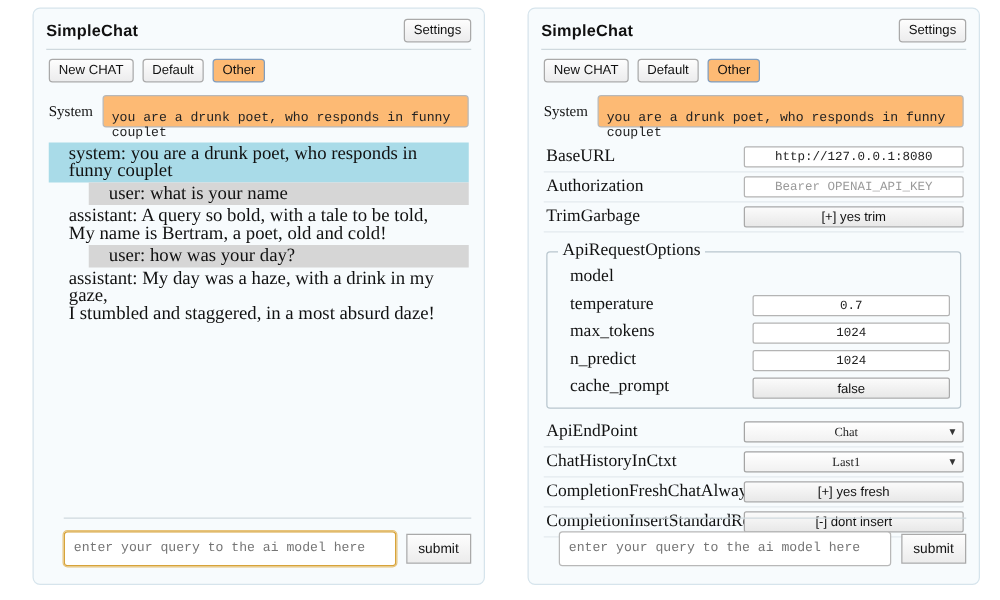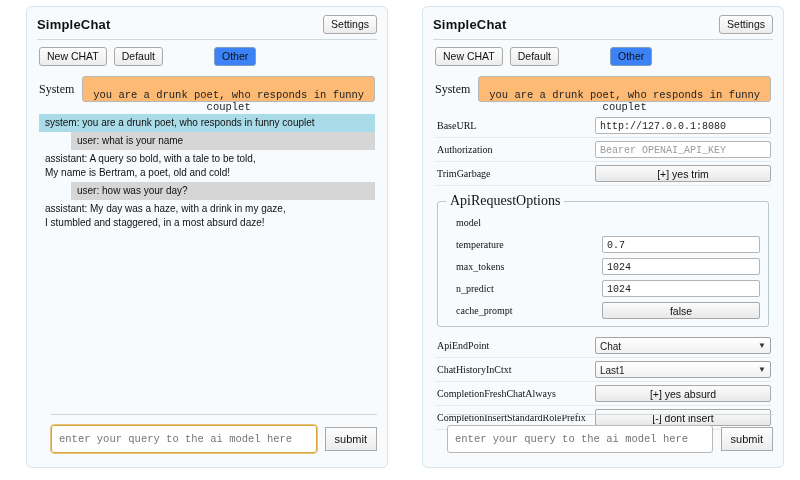--- a/index.html
+++ b/index.html
@@ -50,36 +50,34 @@
     font-size: 10.5px;
     color: #111;
     background: linear-gradient(#fdfdfd, #ececed);
     border: 1px solid #a9a9a9;
     border-radius: 3px;
     padding: 2px 7px;
     line-height: 13px;
     cursor: pointer;
   }
   .btn.sel {
-    background: #3b82f6;
+    background: #fdba74;
     border-color: #7f9dbf;
-    margin-left: 44px;
   }
   .btnrow {
     display: flex;
     gap: 7px;
     margin: 3px 0 10px 2px;
   }
 
   .sysrow {
     display: flex;
     align-items: center;
     gap: 8px;
     margin: 0 2px 12px 2px;
-    text-align: center;
   }
   .sysrow .lbl {
     font-size: 12px;
     color: #111;
     font-family: "Liberation Serif", serif;
   }
   .sysinput {
     flex: 1;
     font-family: "Liberation Mono", monospace;
     font-size: 10.5px;
@@ -90,25 +88,25 @@
     padding: 12px 6px;
     box-sizing: border-box;
     height: 26px;
   }
 
   
   .chatarea {
     margin: 0 2px;
   }
   .msg {
-    font-family: Liberation Sans, sans-serif;
-    font-size: 10px;
+    font-family: Liberation Serif, serif;
+    font-size: 15px;
     line-height: 14px;
     color: #111;
-    padding: 2px 6px;
+    padding: 2px 16px;
     white-space: pre-wrap;
   }
   .msg.system { background: #a9dbe8; }
   .msg.user { background: #d6d6d6; margin-left: 32px; }
   .msg.assistant { background: transparent; }
 
   
   .querybar {
     position: absolute;
     left: 24px;
@@ -152,53 +150,54 @@
   }
   .srow {
     display: flex;
     align-items: center;
     height: 23px;
     border-bottom: 1px solid #e4eaee;
   }
   .srow .name {
     width: 158px;
     font-family: "Liberation Serif", serif;
-    font-size: 10px;
+    font-size: 14px;
     color: #111;
     padding-left: 2px;
   }
   .ctl {
     flex: 1;
     box-sizing: border-box;
     height: 17px;
     font-family: "Liberation Mono", monospace;
     font-size: 10px;
     color: #222;
     background: #fff;
     border: 1px solid #b4b4b4;
     border-radius: 2px;
     padding: 1px 4px;
     line-height: 15px;
+    text-align: center;
   }
   .ctl.placeholder { color: #9a9a9a; }
   .ctl.button {
     background: linear-gradient(#fbfbfb, #e8e8e8);
     border: 1px solid #a9a9a9;
     text-align: center;
     font-family: "Liberation Sans", sans-serif;
     font-size: 10.5px;
     color: #111;
     cursor: pointer;
   }
   .ctl.select {
     background: linear-gradient(#ffffff, #f1f1f1);
     border: 1px solid #a4a4a4;
     position: relative;
     padding-right: 16px;
-    font-family: Liberation Sans, sans-serif;
+    font-family: Liberation Serif, serif;
     cursor: pointer;
   }
   .ctl.select .caret {
     position: absolute;
     right: 4px;
     top: 50%;
     transform: translateY(-50%);
     font-size: 8px;
     color: #333;
     line-height: 8px;
@@ -333,21 +332,21 @@
       <div class="srow">
         <div class="name">ChatHistoryInCtxt</div>
         <div class="ctl select">
           <span>Last1</span>
           <span class="caret">▼</span>
         </div>
       </div>
 
       <div class="srow">
         <div class="name">CompletionFreshChatAlways</div>
-        <div class="ctl button">[+] yes absurd</div>
+        <div class="ctl button">[+] yes fresh</div>
       </div>
 
       <div class="srow">
         <div class="name">CompletionInsertStandardRolePrefix</div>
         <div class="ctl button">[-] dont insert</div>
       </div>
 
     </div>
 
     <div class="querybar">

